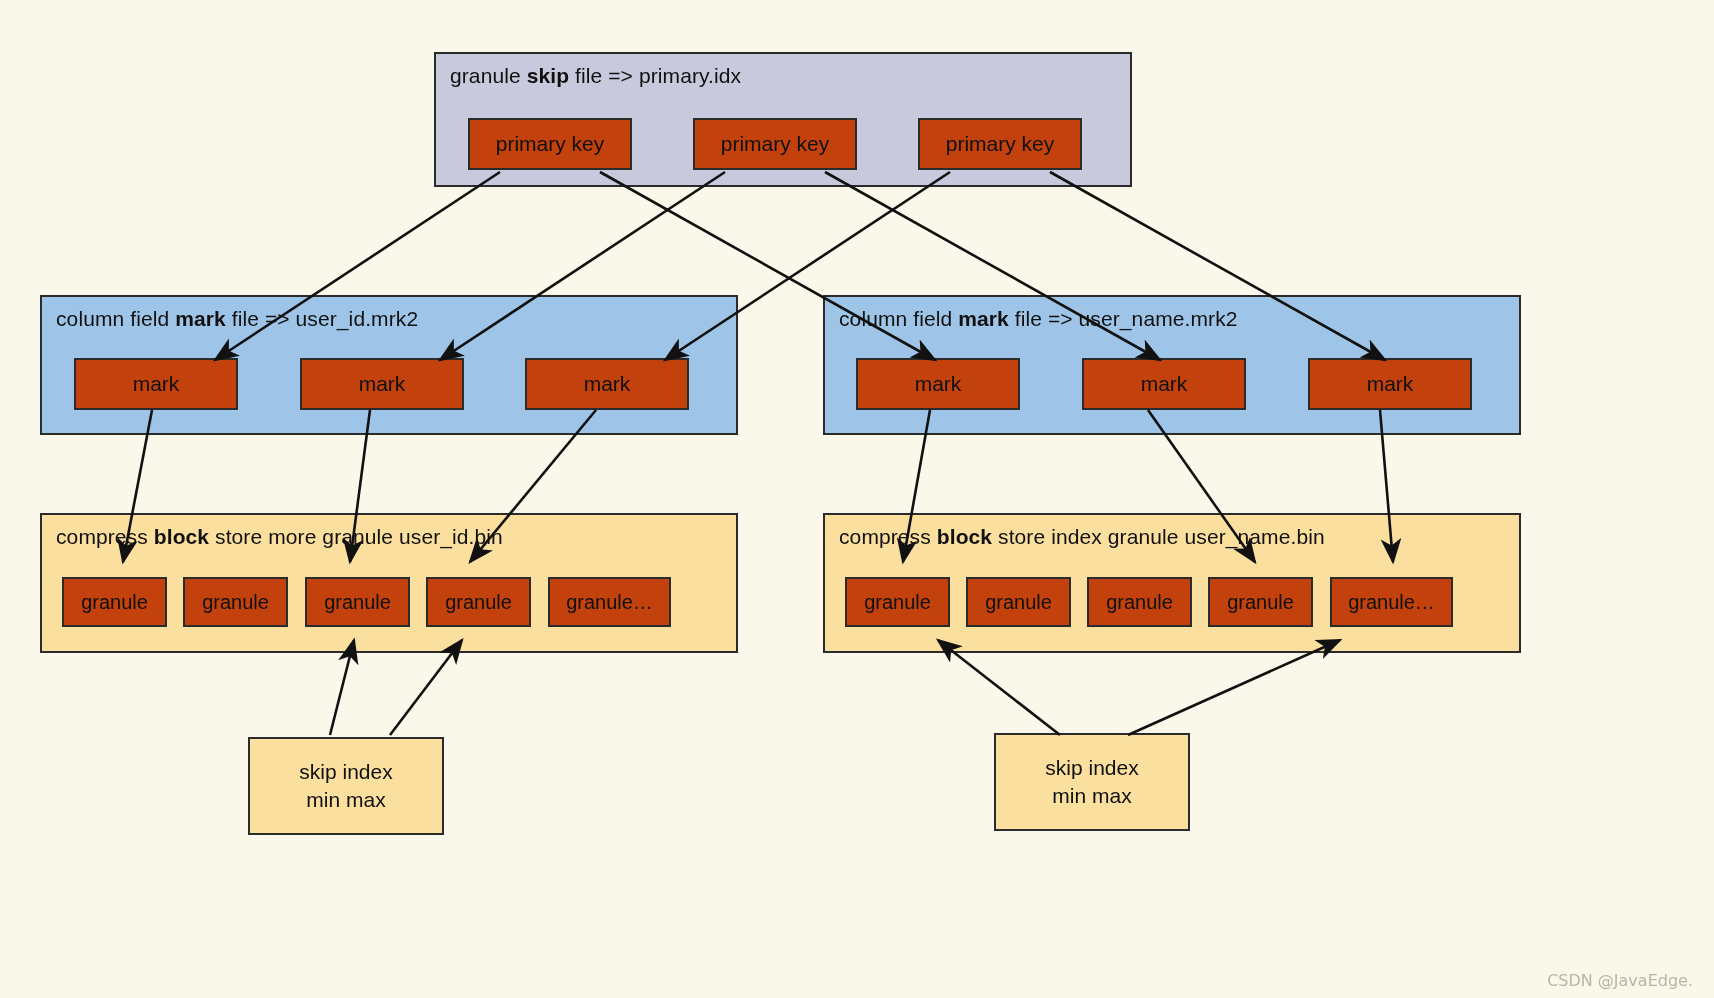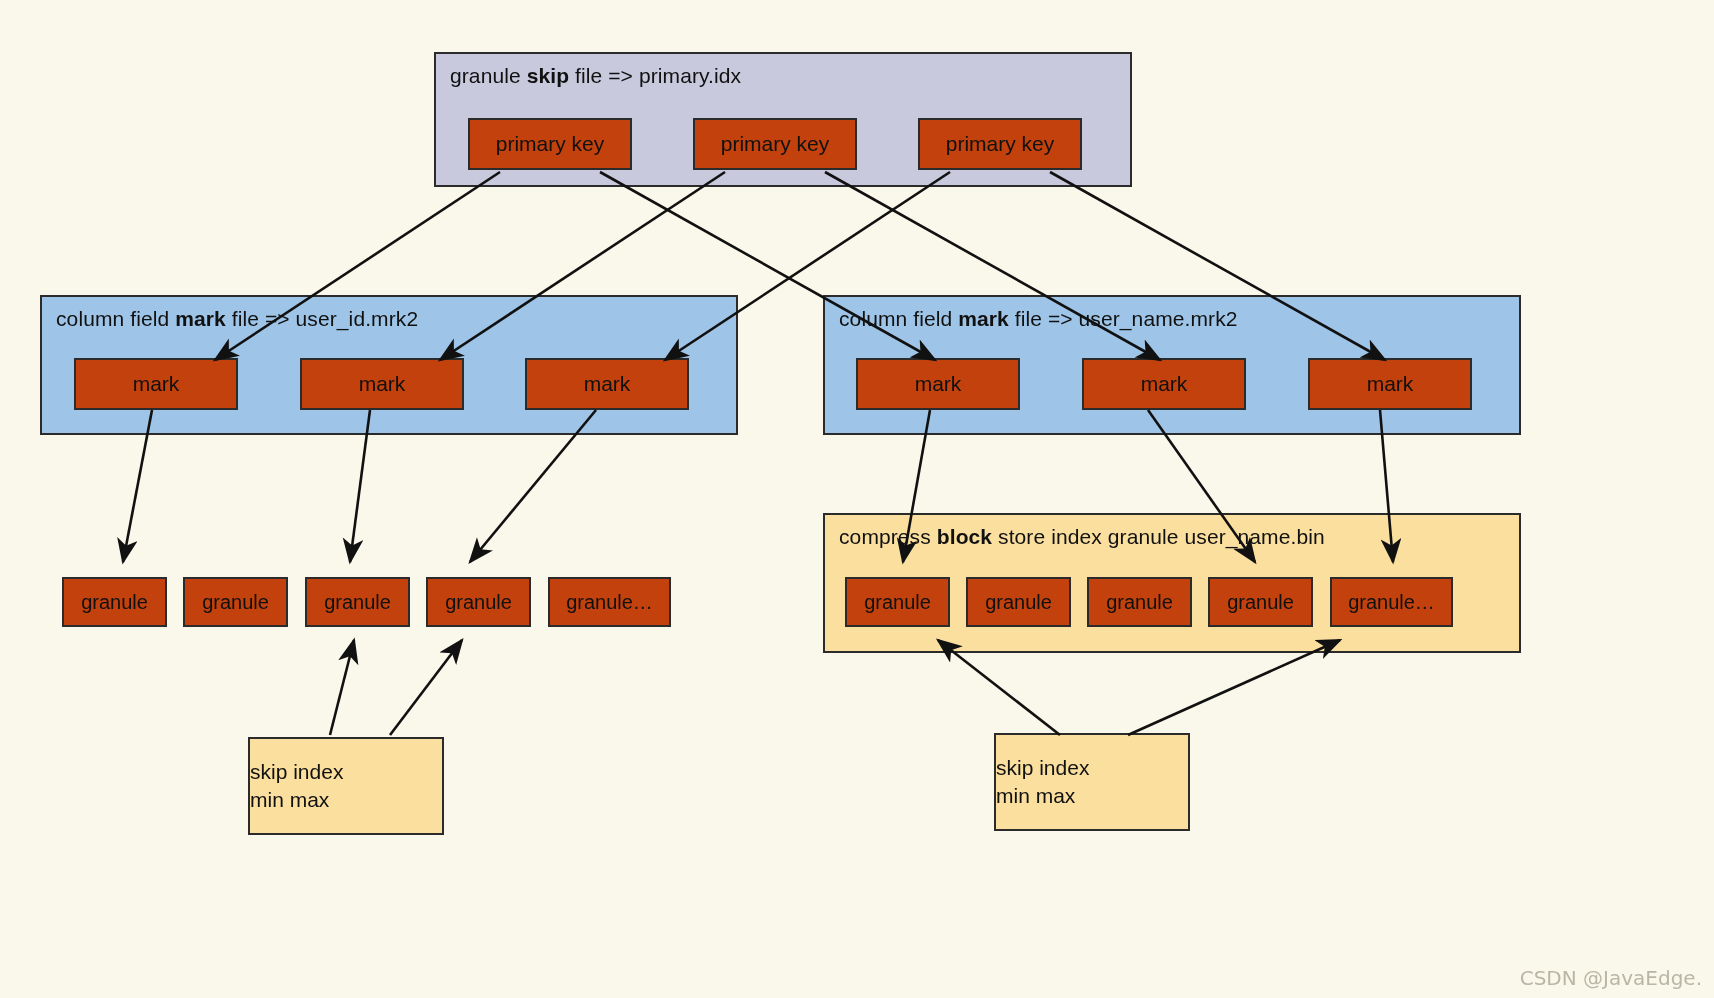--- a/index.html
+++ b/index.html
@@ -52,33 +52,33 @@
     z-index: 3;
     white-space: nowrap;
   }
   .skip-node {
     position: absolute;
     box-sizing: border-box;
     background: #fbdf9e;
     border: 2px solid #2b2b2b;
     display: flex;
     flex-direction: column;
-    align-items: flex-start;
+    align-items: center;
     justify-content: center;
     font-size: 21px;
     line-height: 1.35;
     color: #111;
     z-index: 3;
     white-space: nowrap;
   }
   .watermark {
     position: absolute;
-    right: 12px;
+    right: 21px;
     bottom: 8px;
-    font-size: 20px;
+    font-size: 16px;
     color: #b9b6a6;
     z-index: 9;
     font-family: "DejaVu Sans", sans-serif;
   }
 </style>
 </head>
 <body>
 
 <div id="canvas">
 
@@ -135,20 +135,25 @@
 
   <div class="group-box" style="left:823px; top:295px; width:698px; height:140px; background:#9ec5e8;">
     <div class="group-label">
       <span>column field </span><b>mark</b><span> file =&gt; user_name.mrk2</span>
     </div>
   </div>
   <div class="node" style="left:856px; top:358px; width:164px; height:52px;">mark</div>
   <div class="node" style="left:1082px; top:358px; width:164px; height:52px;">mark</div>
   <div class="node" style="left:1308px; top:358px; width:164px; height:52px;">mark</div>
 
+  <div class="group-box" style="left:40px; top:513px; width:698px; height:140px; background:#fbdf9e;">
+    <div class="group-label">
+      <span>compress </span><b>block</b><span> store more granule user_id.bin</span>
+    </div>
+  </div>
   <div class="node" style="left:62px; top:577px; width:105px; height:50px; font-size:20px;">granule</div>
   <div class="node" style="left:183px; top:577px; width:105px; height:50px; font-size:20px;">granule</div>
   <div class="node" style="left:305px; top:577px; width:105px; height:50px; font-size:20px;">granule</div>
   <div class="node" style="left:426px; top:577px; width:105px; height:50px; font-size:20px;">granule</div>
   <div class="node" style="left:548px; top:577px; width:123px; height:50px; font-size:20px;">granule…</div>
 
   <div class="group-box" style="left:823px; top:513px; width:698px; height:140px; background:#fbdf9e;">
     <div class="group-label">
       <span>compress </span><b>block</b><span> store index granule user_name.bin</span>
     </div>

